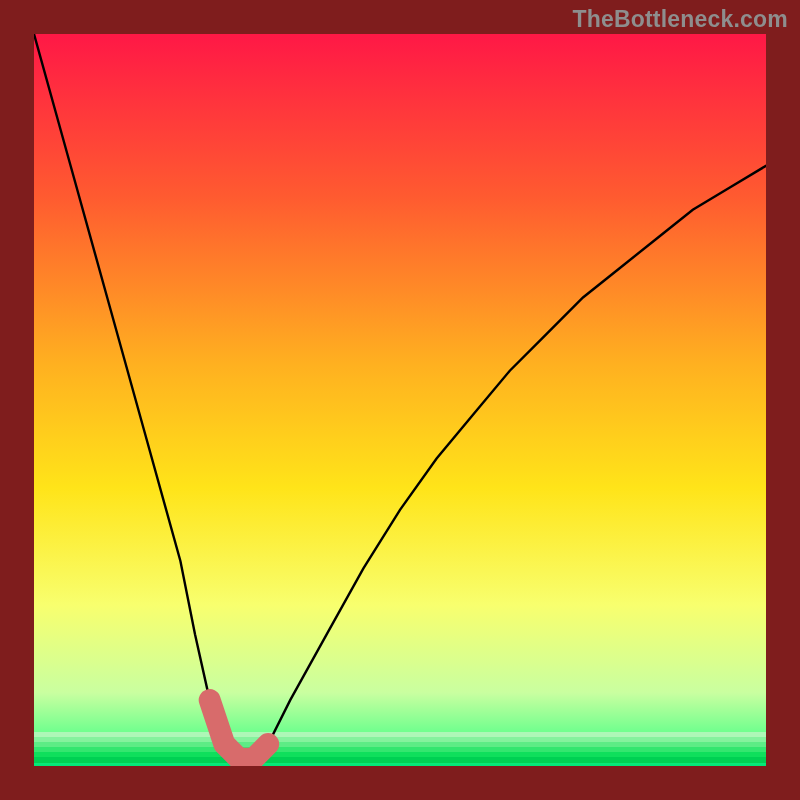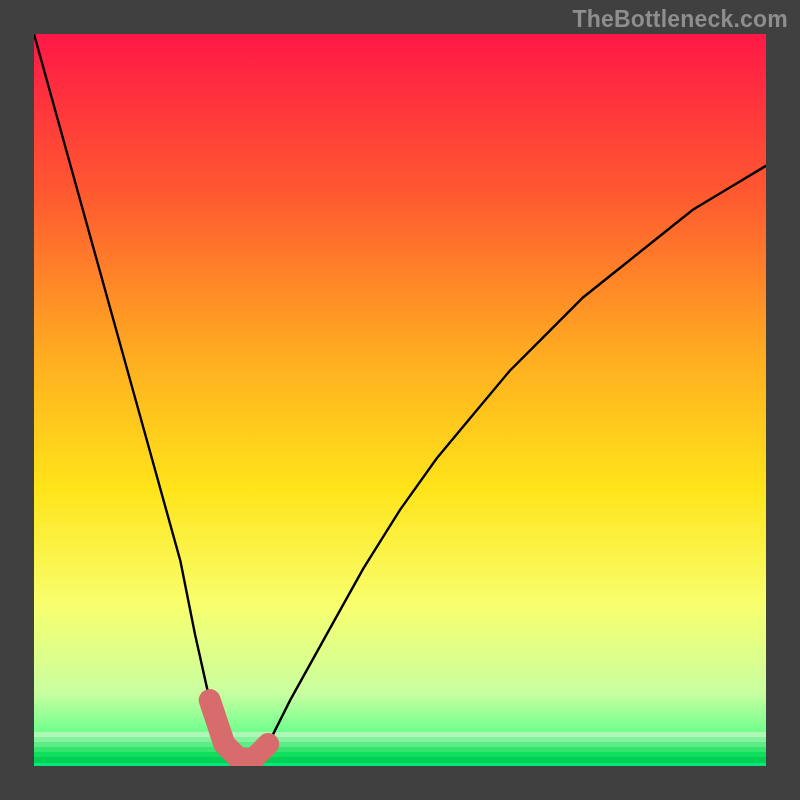--- a/index.html
+++ b/index.html
@@ -9,21 +9,21 @@
     height: 800px;
     background: #000;
     overflow: hidden;
   }
   .frame {
     position: absolute;
     left: 0;
     top: 0;
     width: 800px;
     height: 800px;
-    background: #404040;
+    background: #7f1d1d;
   }
   .plot {
     position: absolute;
     left: 34px;
     top: 34px;
     width: 732px;
     height: 732px;
     overflow: hidden;
   }
   .plot svg {

